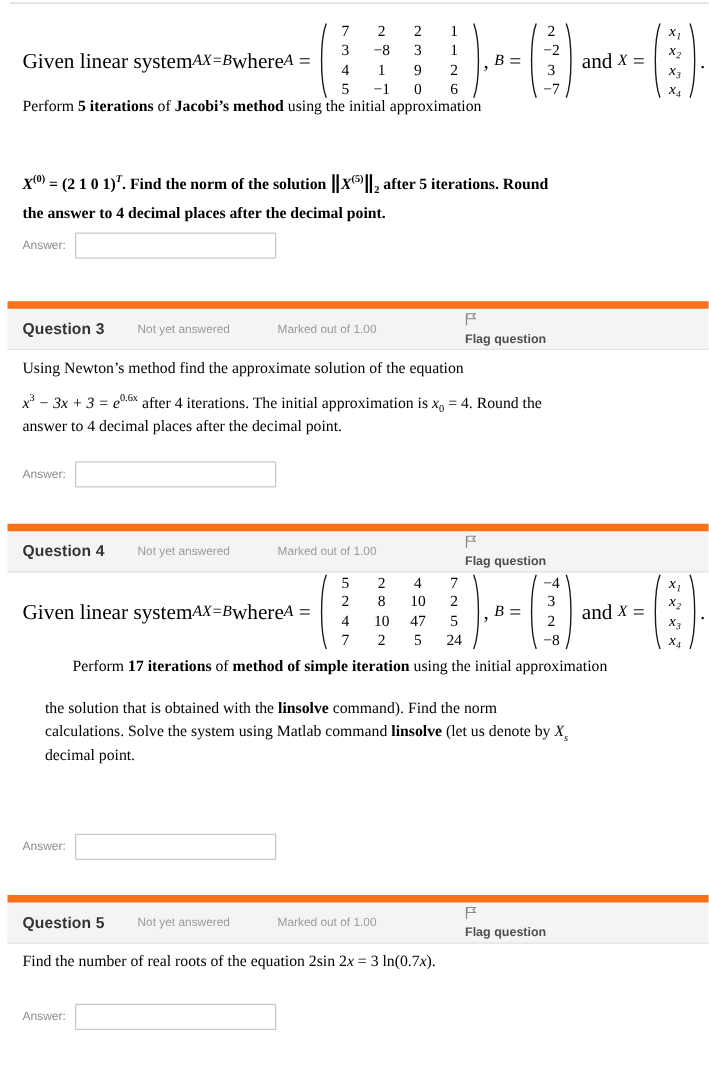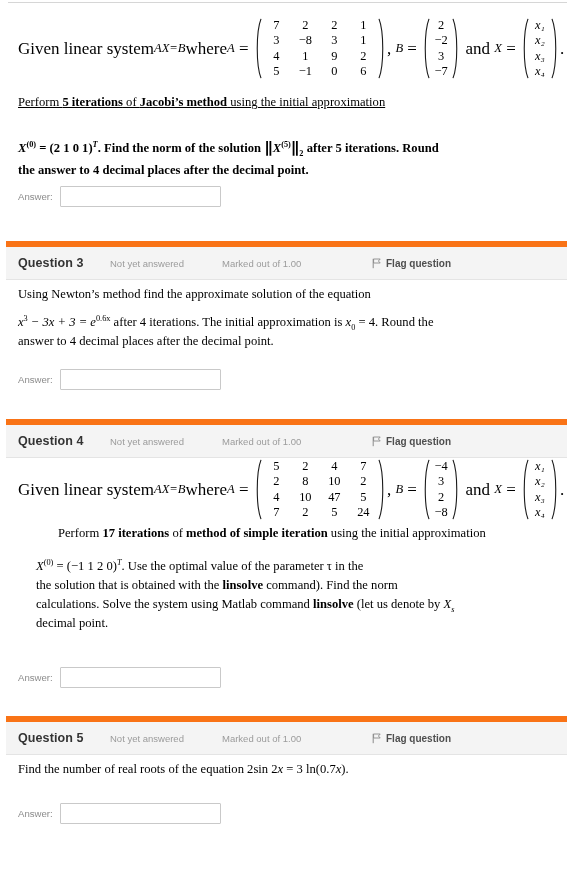--- a/index.html
+++ b/index.html
@@ -30,21 +30,21 @@
     letter-spacing:0.1px;
   }
   .qhead .qstate{
     width:112px;font-size:9.5px;color:#9b9b9b;
   }
   .qhead .qmark{
     width:150px;font-size:9.5px;color:#9b9b9b;
   }
   .qhead .qflag{
     display:flex;align-items:flex-start;gap:5px;
-    font-size:10px;font-weight:bold;color:#4f4f4f;cursor:pointer;
+    font-size:10px;font-weight:bold;color:#4f4f4f;cursor:pointer;flex-direction:column;
   }
   .flag-ico{display:inline-block;width:9px;height:11px;position:relative;}
   .flag-ico svg{display:block;}
 
   
   .qbody{
     position:absolute;left:0;width:567px;
     font-family:"Liberation Serif","DejaVu Serif",serif;
     font-size:12.6px;color:#000;line-height:1.5;
   }
@@ -206,21 +206,21 @@
         <span class="par">
           <svg viewBox="0 0 9 72" preserveAspectRatio="none">
               <path d="M1 1 C6 16 6 56 1 71" stroke="#1a1a1a" stroke-width="1.1" fill="none"></path>
             </svg>
         </span>
       </span>
       <span class="eqlbl">.</span>
     </div>
   </div>
 
-  <div class="qbody" style="top:93px;text-decoration:underline;">
+  <div class="qbody" style="top:76px;">
     <div class="ptext">
       <span>Perform </span><span class="bold">5 iterations</span><span> of </span><span class="bold">Jacobi’s method</span><span> using the initial approximation</span>
     </div>
   </div>
 
   <div class="qbody" style="top:137px;font-weight:bold;">
     <div class="ptext" style="padding-left:18px;">
       <span class="mi">X</span><sup>(0)</sup><span> = (2   1   0   1)</span><sup class="mi">T</sup><span>. Find the norm of the solution </span><span style="font-size:1.28em;vertical-align:-0.12em;">∥</span><span class="mi">X</span><sup>(5)</sup><span style="font-size:1.28em;vertical-align:-0.12em;">∥</span><sub>2</sub><span> after 5 iterations. Round</span>
     </div>
     <div class="ptext" style="padding-left:18px;">the answer to 4 decimal places after the decimal point.</div>
@@ -392,23 +392,20 @@
   </div>
 
   <div class="qbody" style="top:524px;margin-left:40px;">
     <div class="ptext">
       <span>Perform </span><span class="bold">17 iterations</span><span> of </span><span class="bold">method of simple iteration</span><span> using the initial approximation</span>
     </div>
   </div>
 
   <div class="qbody" style="top:557px;">
     <div class="indent">
-      <span class="mi">X</span><sup>(0)</sup><span> = (−1   1   2   0)</span><sup class="mi">T</sup><span>. Use the optimal value of the parameter τ in the</span>
-    </div>
-    <div class="indent">
       <span>the solution that is obtained with the </span><span class="bold">linsolve</span><span> command). Find the norm</span>
     </div>
     <div class="indent">
       <span>calculations. Solve the system using Matlab command </span><span class="bold">linsolve</span><span> (let us denote by </span><span class="mi">X</span><sub class="mi">s</sub>
     </div>
     <div class="indent">decimal point.</div>
   </div>
 
   <div class="answerline" style="top:667px;">
     <span class="answerlbl">Answer:</span>

